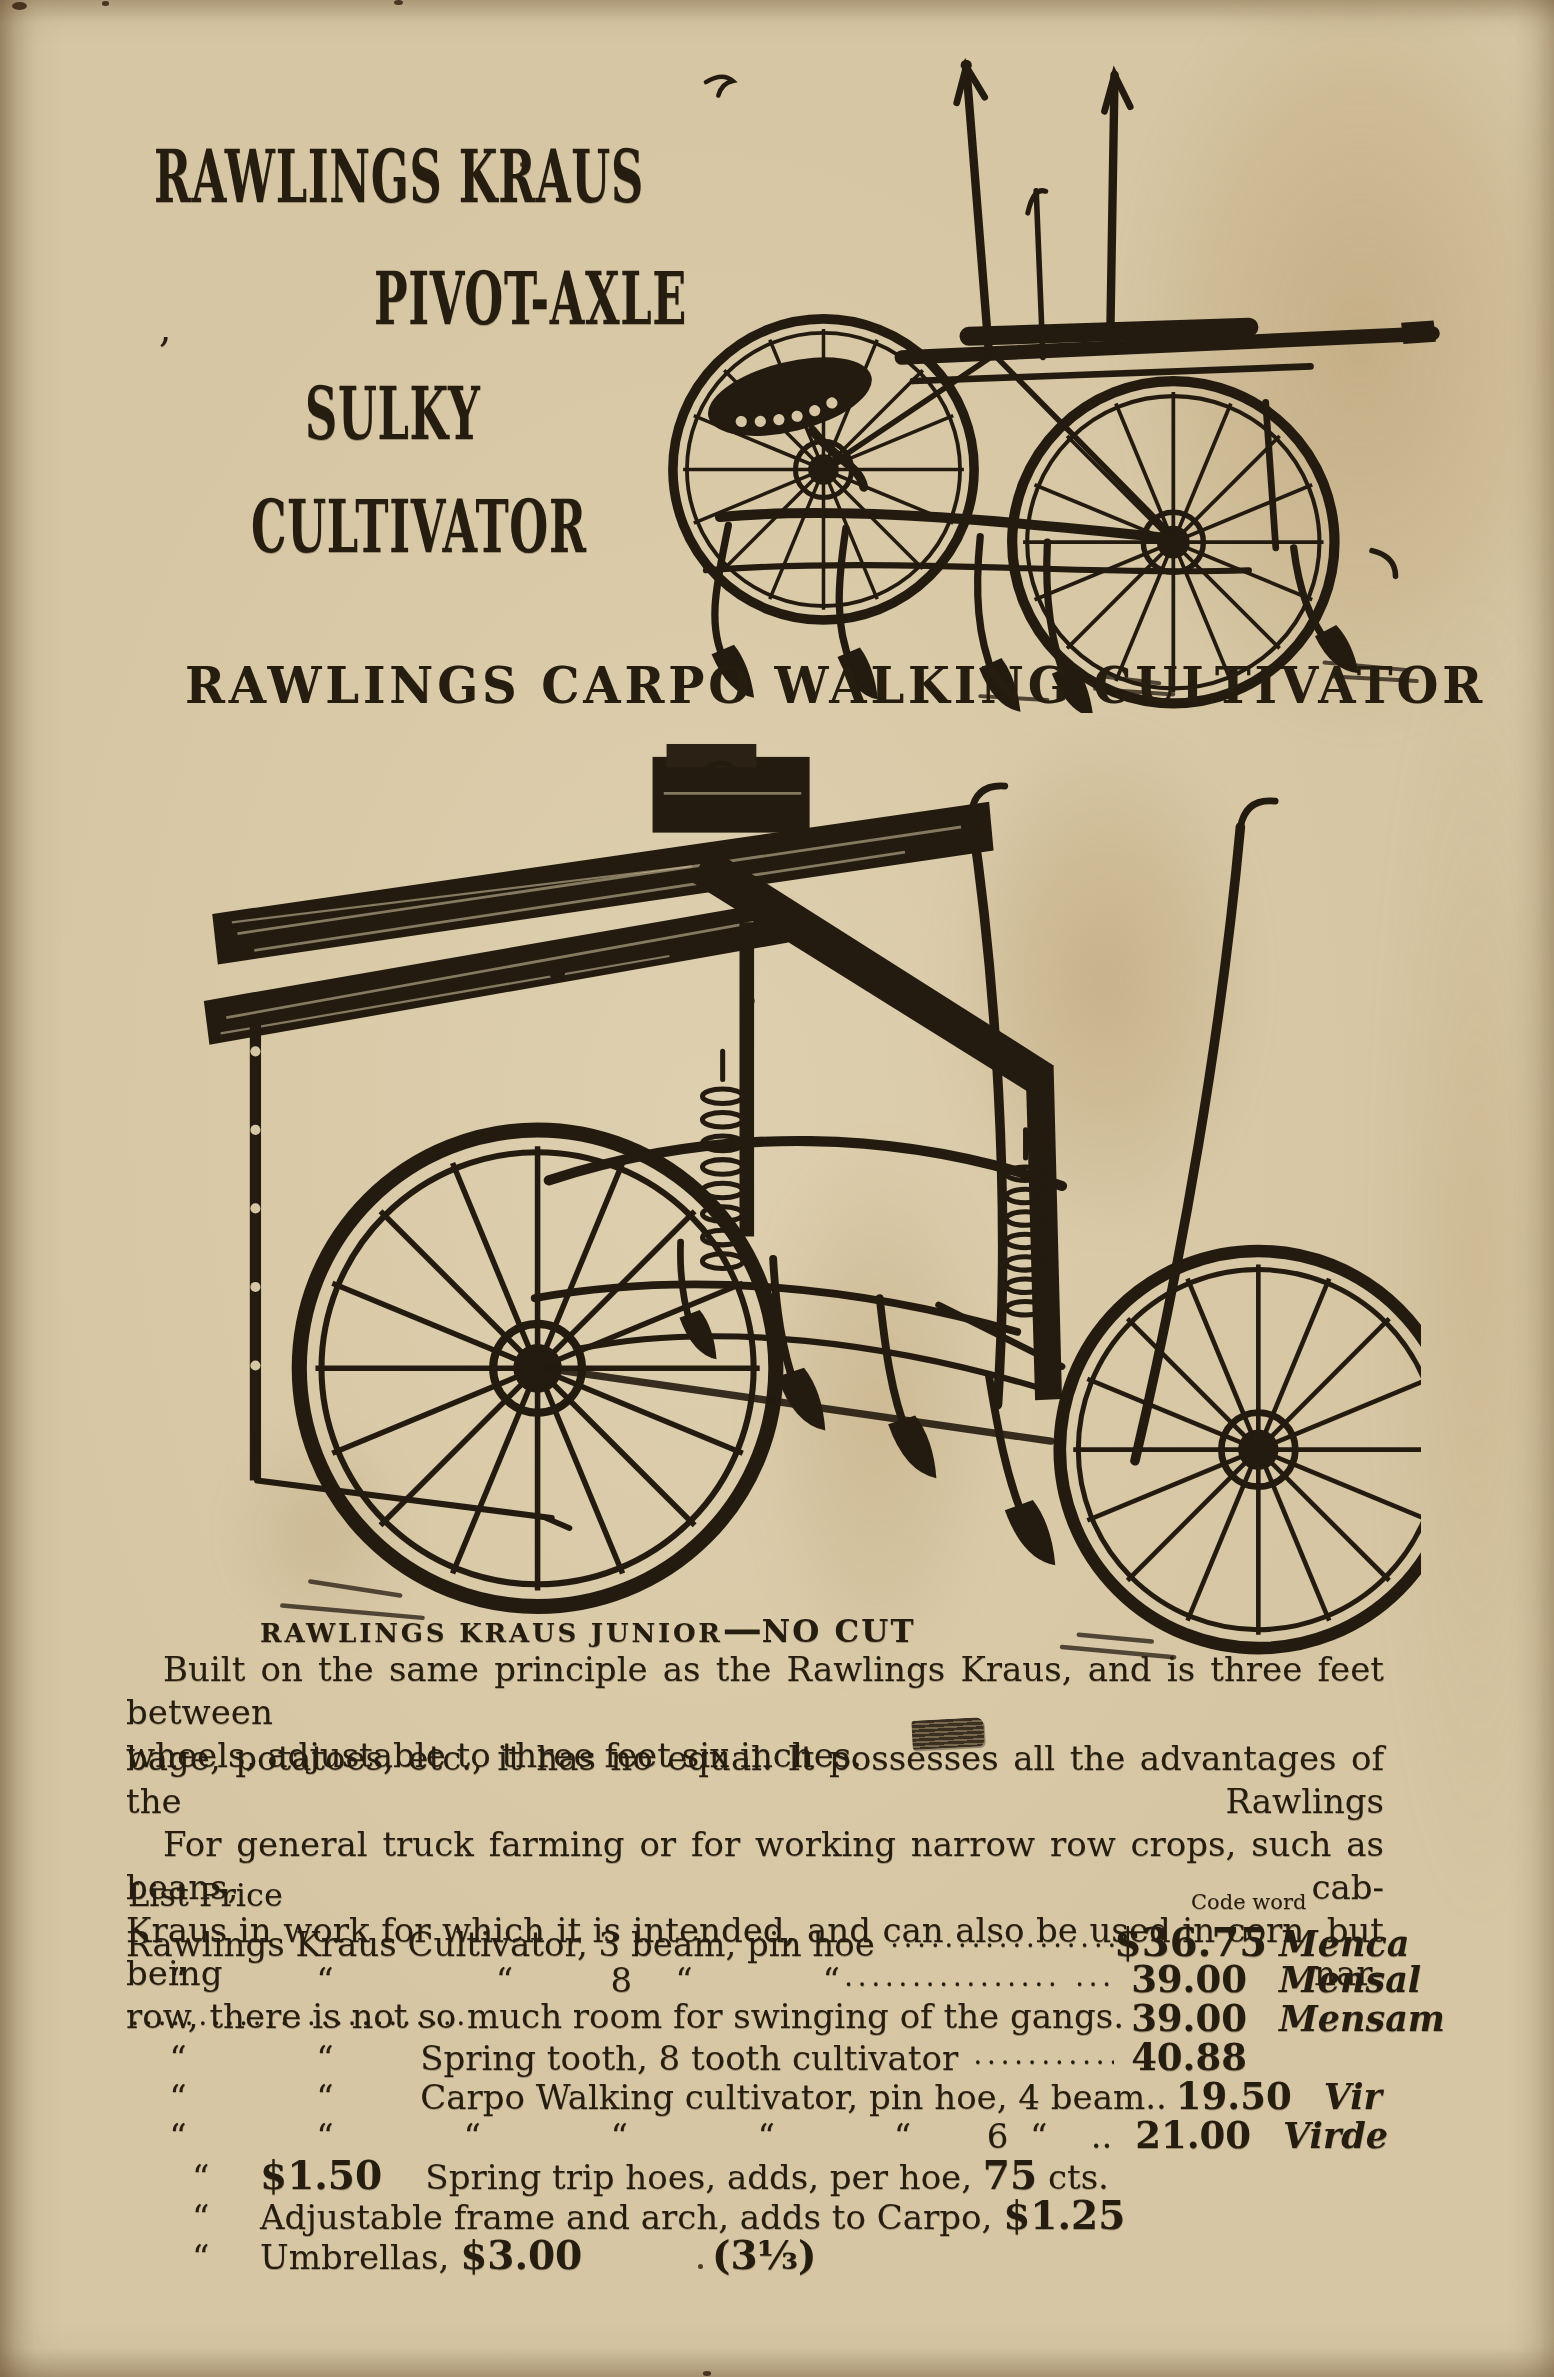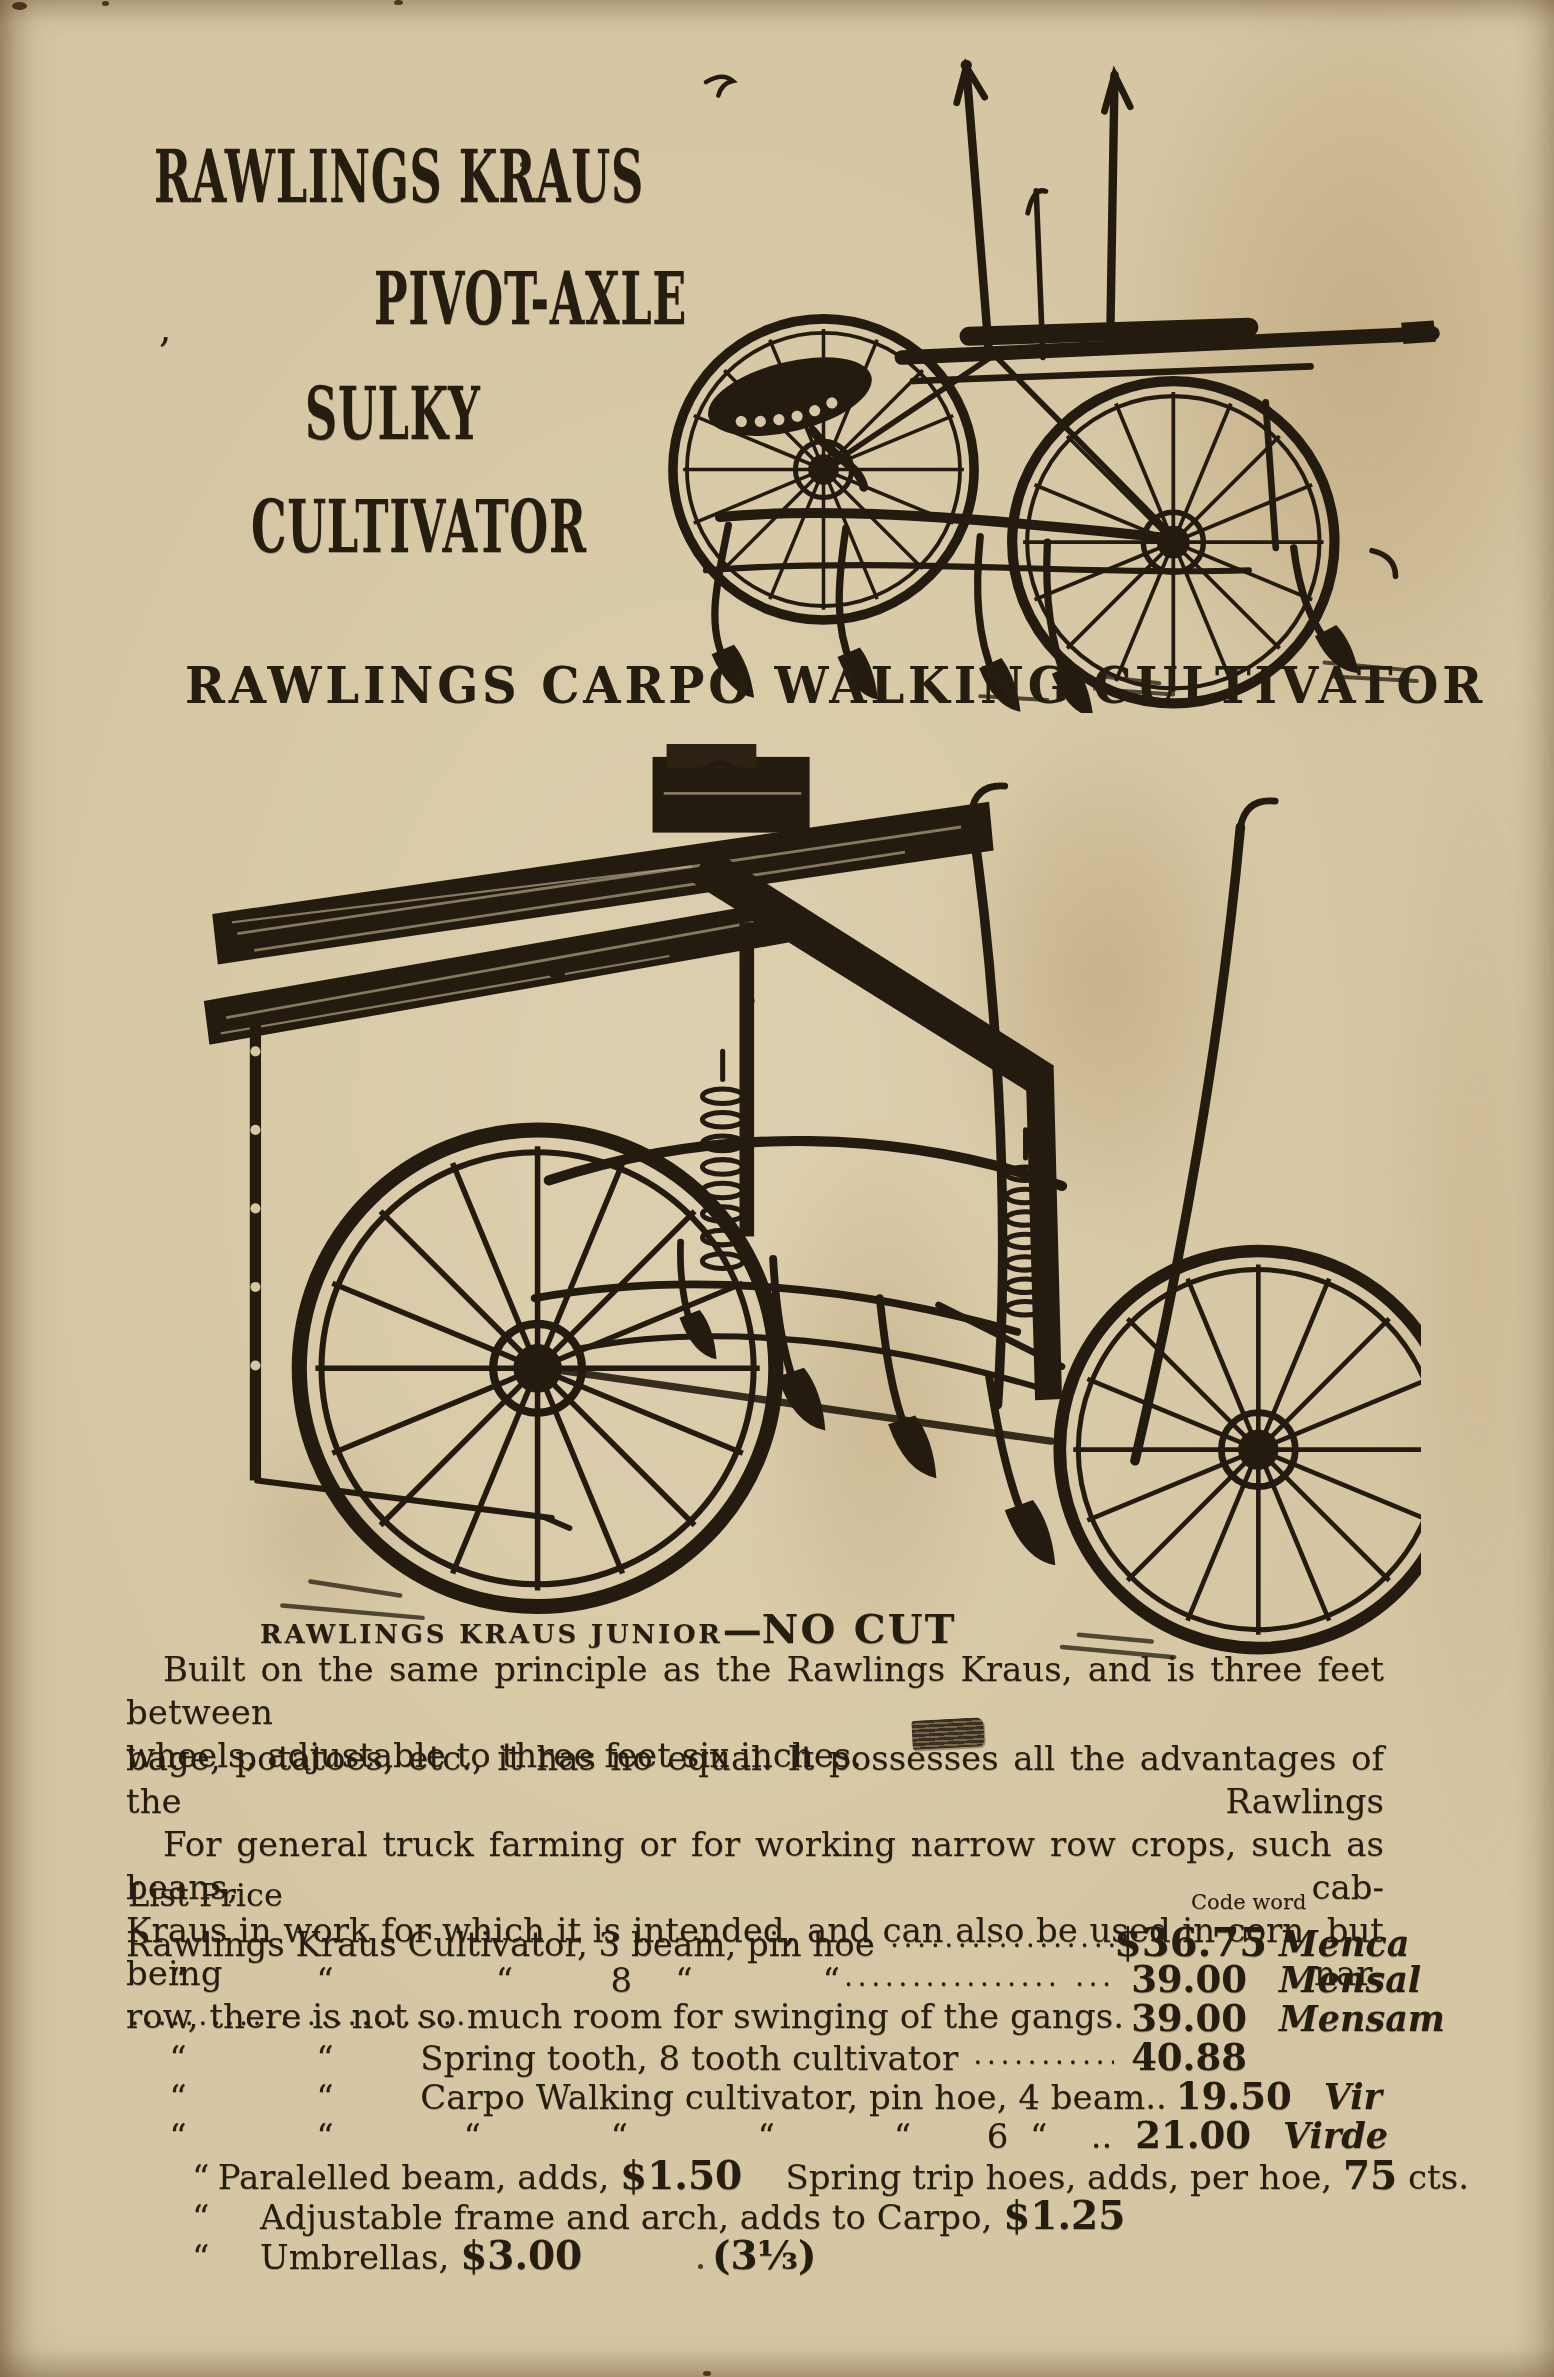--- a/index.html
+++ b/index.html
@@ -33,21 +33,21 @@
   .speck{position:absolute;background:#3a2113;border-radius:50%;opacity:.85;}
   .ink{color:#261d11;text-shadow:0.3px 0.5px 0 rgba(40,28,14,.30);}
   .title-line{position:absolute;font-weight:bold;font-size:72px;line-height:1;
       letter-spacing:1.1px;transform:scaleX(.62);transform-origin:0 0;white-space:nowrap;}
   .stray-mark{position:absolute;left:159px;top:305px;font-size:39px;}
   .carpo{position:absolute;left:185px;top:655px;margin:0;font-size:48px;font-weight:bold;
       letter-spacing:3.9px;white-space:nowrap;transform:scaleY(1.06);transform-origin:0 0;}
   .junior{position:absolute;left:260px;top:1605px;margin:0;font-weight:bold;white-space:nowrap;}
   .junior .big{font-size:26px;letter-spacing:2.8px;}
   .junior .dash{font-size:39px;}
-  .junior .small{font-size:40px;letter-spacing:2.2px;}
+  .junior .small{font-size:31px;letter-spacing:2.2px;}
   .para{position:absolute;left:126px;width:1258px;font-size:34px;line-height:43px;}
   .p1{top:1648px;} .p2{top:1737px;}
   .pline{white-space:nowrap;}
   .pline.j{white-space:normal;text-align:justify;text-align-last:justify;}
   .pline .ind{display:inline-block;width:37px;}
   .blot{position:absolute;left:912px;top:1719px;width:72px;height:29px;background:#241b10;
         opacity:.88;border-radius:3.4px 7.8px 5.6px 2.2px;transform:rotate(-3deg);
         box-shadow:1.1px 1.7px 0 rgba(36,27,16,.4);
         background-image:repeating-linear-gradient(180deg,#241b10 0 2.8px,#6b5a3e 2.8px 4.5px);}
   .listprice{position:absolute;left:128px;top:1876px;font-size:32px;}
@@ -288,21 +288,21 @@
     <div class="prow">
       <span class="plabel">    “            “            “            “            “           “       6  “    ..</span>
       <span class="pdots"></span>
       <span class="pprice">21.00</span>
       <span class="pcode">Virde</span>
     </div>
   </div>
 
   <div class="xrows ink">
     <div class="xrow">
-      <span class="xditto">“</span><span>Paralelled beam, adds, </span><span class="xb">$1.50</span><span>    Spring trip hoes, adds, per hoe, </span><span class="xb">75</span><span> cts.</span>
+      <span class="xditto">“</span><span class="xb">$1.50</span><span>    Spring trip hoes, adds, per hoe, </span><span class="xb">75</span><span> cts.</span>
     </div>
     <div class="xrow">
       <span class="xditto">“</span><span>Adjustable frame and arch, adds to Carpo, </span><span class="xb">$1.25</span>
     </div>
     <div class="xrow">
       <span class="xditto">“</span><span>Umbrellas, </span><span class="xb">$3.00</span><span>            </span><span class="xb">(3⅓)</span>
     </div>
   </div>
 </div>
 

